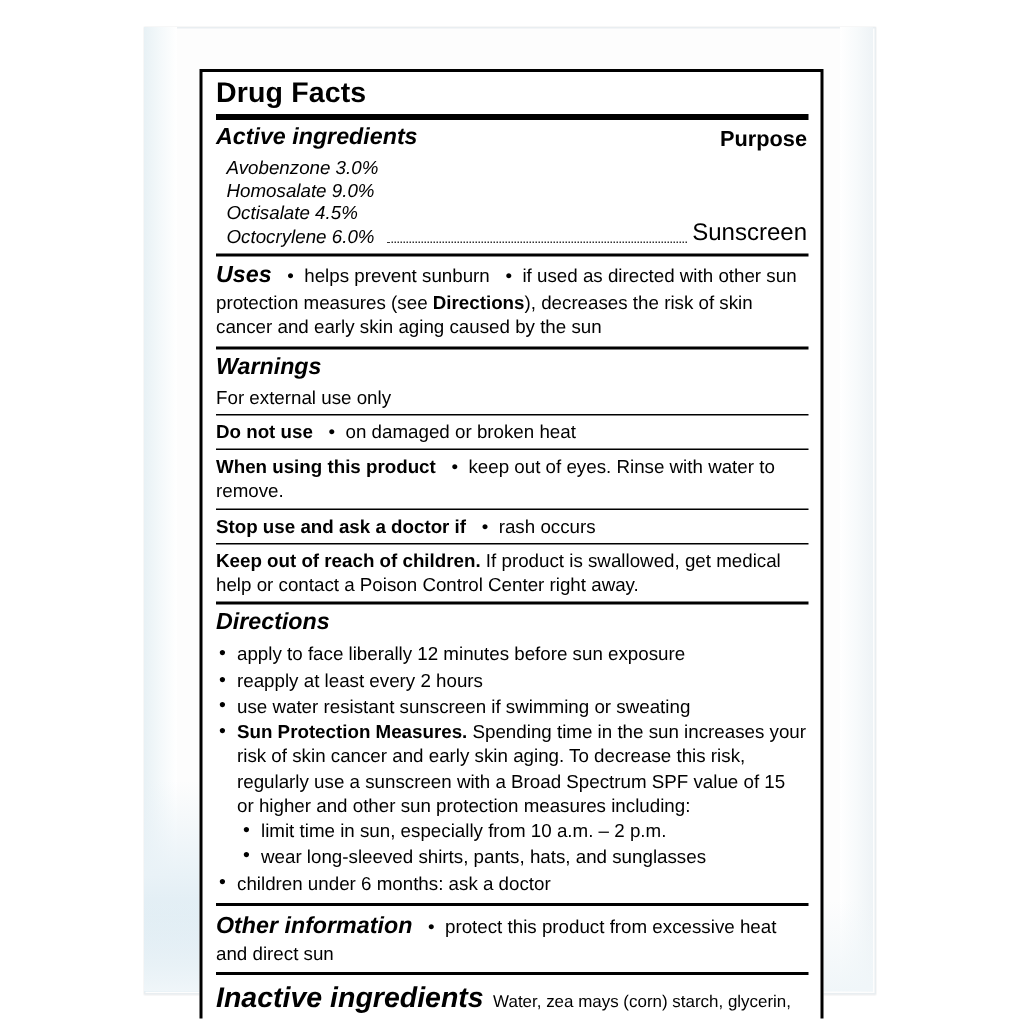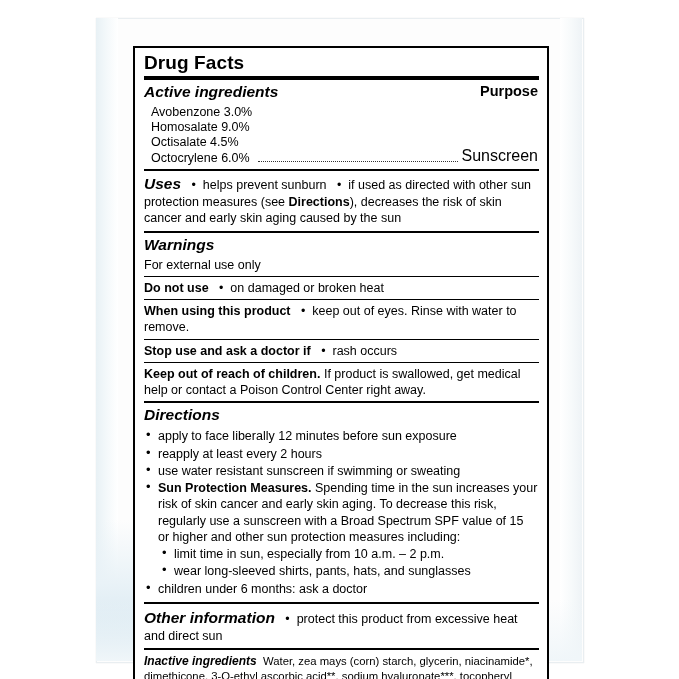--- a/index.html
+++ b/index.html
@@ -98,35 +98,36 @@
     margin: 0 8px 0 9px;
   }
   .hd {
     font-size: 15.5px;
     font-weight: bold;
     font-style: italic;
   }
   .row-between {
     display: flex;
     justify-content: space-between;
-    align-items: flex-start;
+    align-items: flex-end;
   }
   .purpose-head {
     font-size: 14.5px;
     font-weight: bold;
   }
 
   
   .ai-wrap {
     position: relative;
     padding: 2px 9px 3px 16px;
   }
   .ai-line {
     font-size: 12.5px;
     line-height: 1.22;
+    font-style: italic;
   }
   .ai-table {
     display: flex;
     align-items: stretch;
   }
   .ai-names {
     flex: 0 0 auto;
   }
   .ai-dots {
     flex: 1 1 auto;
@@ -179,21 +180,21 @@
   }
   .sec-line .lbl {
     font-weight: bold;
   }
   .small-block {
     font-size: 11.3px;
     line-height: 1.27;
     padding: 2px 9px 4px 9px;
   }
   .inact-head {
-    font-size: 12px;
+    font-size: 19px;
     font-weight: bold;
     font-style: italic;
   }
   .hdrow {
     padding: 3px 9px 2px 9px;
   }
   .uses-body {
     padding: 0 9px 4px 9px;
     font-size: 12.5px;
     line-height: 1.3;

